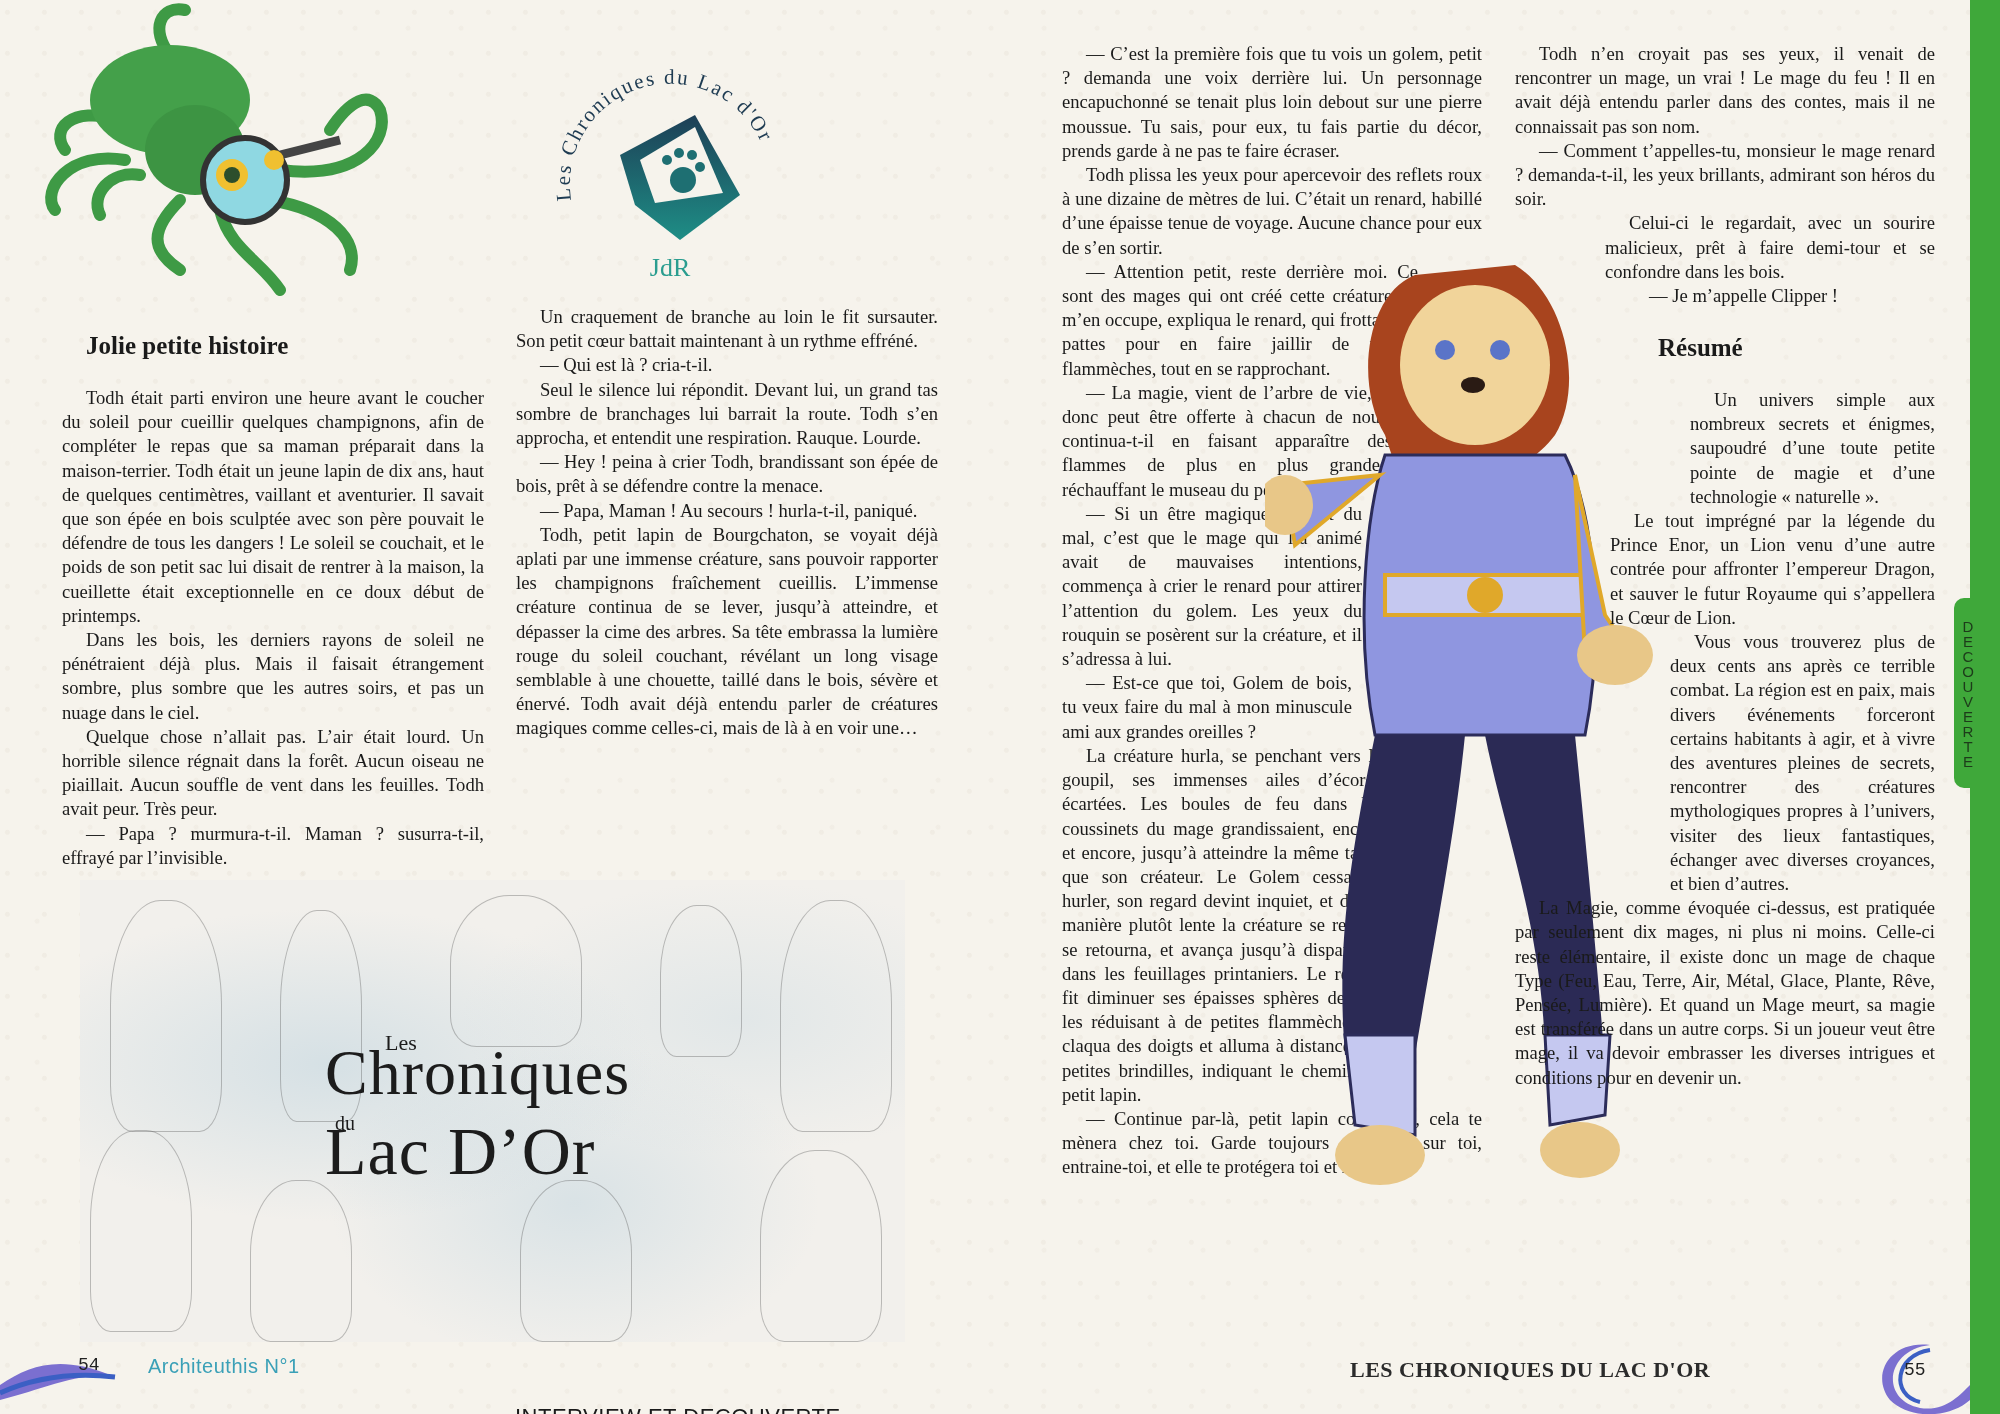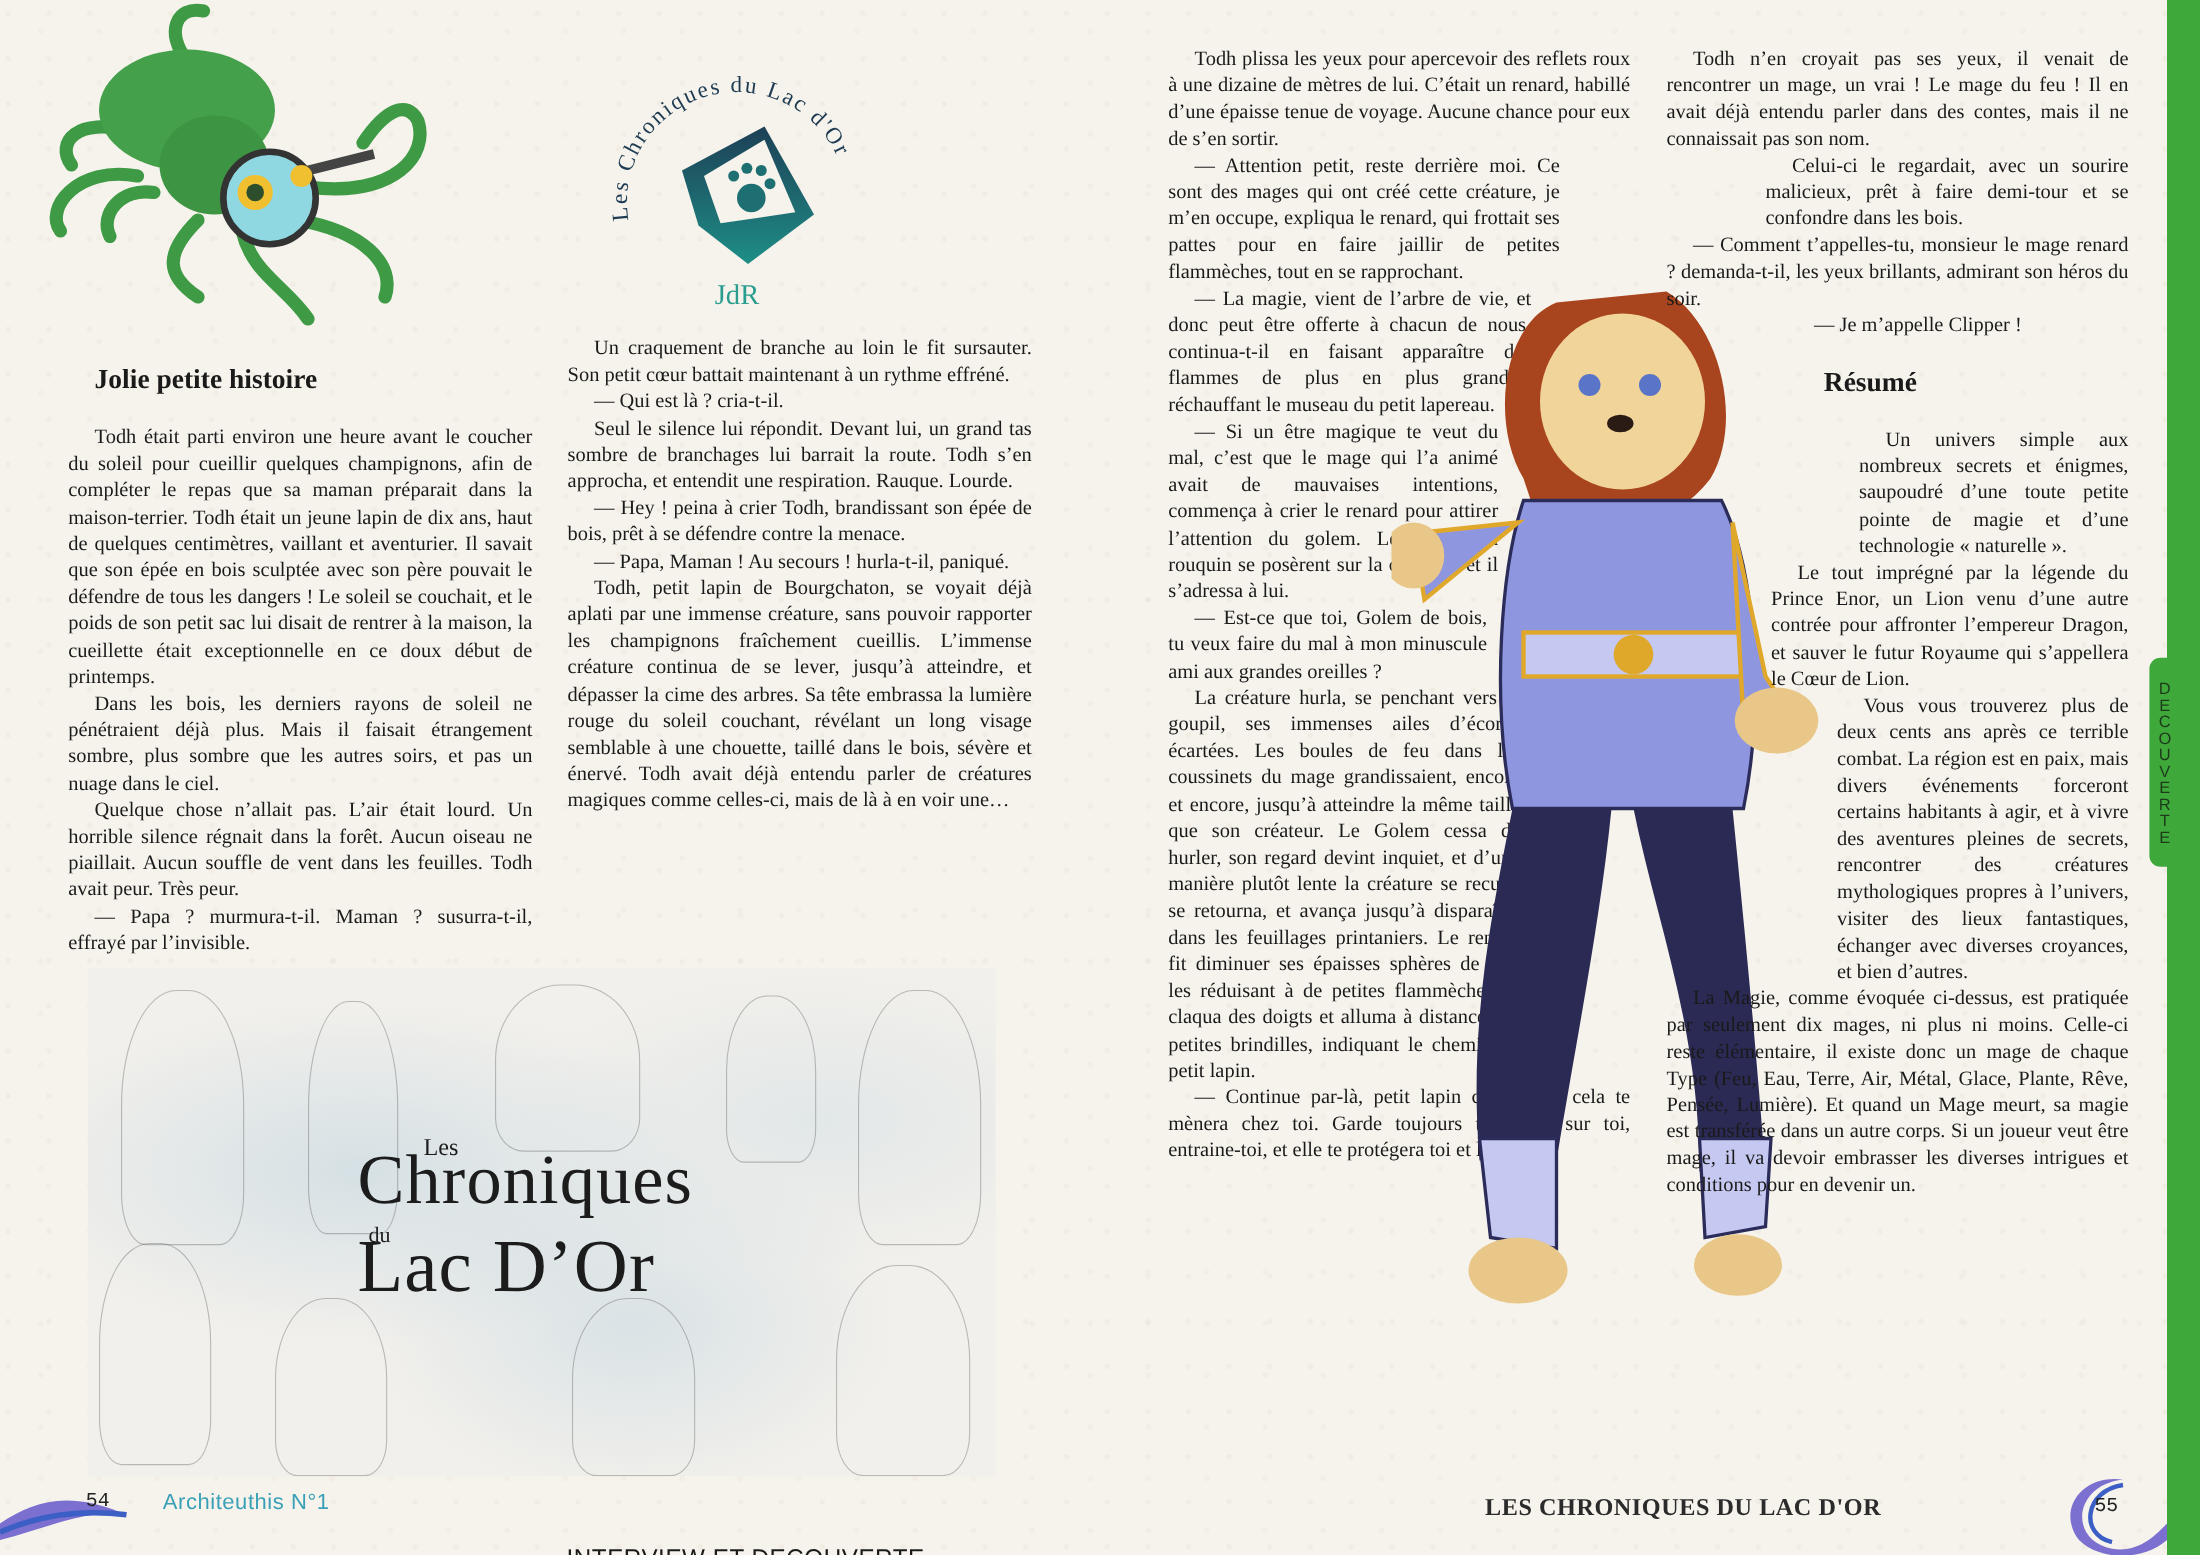--- a/index.html
+++ b/index.html
@@ -164,20 +164,21 @@
 
 <svg style="position:absolute; left:0; top:1345px;" width="120" height="60">
   <path d="M0 40 C30 20 60 10 110 30 C70 30 40 45 0 55 Z" fill="#7b6fd0"></path>
   <path d="M0 48 C40 30 80 28 115 32" stroke="#3b5fc4" stroke-width="5" fill="none"></path>
 </svg>
 <div class="footer pagenum" style="left:78px;">54</div>
 <div class="footer architeuthis" style="left:148px; top:1355px;">Architeuthis N°1</div>
 <div class="footer footer-label" style="left:515px; top:1404px;text-decoration:underline;">INTERVIEW ET DECOUVERTE</div>
 
 <div class="col" style="left:1062px; top:42px; width:420px;">
+  <p>— C’est la première fois que tu vois un golem, petit ? demanda une voix derrière lui. Un personnage encapuchonné se tenait plus loin debout sur une pierre moussue. Tu sais, pour eux, tu fais partie du décor, prends garde à ne pas te faire écraser.</p>
   <p>Todh plissa les yeux pour apercevoir des reflets roux à une dizaine de mètres de lui. C’était un renard, habillé d’une épaisse tenue de voyage. Aucune chance pour eux de s’en sortir.</p>
   <p style="width:356px;">— Attention petit, reste derrière moi. Ce sont des mages qui ont créé cette créature, je m’en occupe, expliqua le renard, qui frottait ses pattes pour en faire jaillir de petites flammèches, tout en se rapprochant.</p>
   <p style="width:330px;">— La magie, vient de l’arbre de vie, et donc peut être offerte à chacun de nous, continua-t-il en faisant apparaître des flammes de plus en plus grandes, réchauffant le museau du petit lapereau.</p>
   <p style="width:300px;">— Si un être magique te veut du mal, c’est que le mage qui l’a animé avait de mauvaises intentions, commença à crier le renard pour attirer l’attention du golem. Les yeux du rouquin se posèrent sur la créature, et il s’adressa à lui.</p>
   <p style="width:290px;">— Est-ce que toi, Golem de bois, tu veux faire du mal à mon minuscule ami aux grandes oreilles ?</p>
   <p style="width:320px;">La créature hurla, se penchant vers le goupil, ses immenses ailes d’écorce écartées. Les boules de feu dans les coussinets du mage grandissaient, encore et encore, jusqu’à atteindre la même taille que son créateur. Le Golem cessa de hurler, son regard devint inquiet, et d’une manière plutôt lente la créature se recula, se retourna, et avança jusqu’à disparaître dans les feuillages printaniers. Le renard fit diminuer ses épaisses sphères de feu, les réduisant à de petites flammèches. Il claqua des doigts et alluma à distance des petites brindilles, indiquant le chemin au petit lapin.</p>
   <p>— Continue par-là, petit lapin courageux, cela te mènera chez toi. Garde toujours ton épée sur toi, entraine-toi, et elle te protégera toi et les tiens.</p>
 </div>
 
 <svg class="lion" viewBox="0 0 420 1000">
@@ -196,22 +197,22 @@
   <path d="M110 500 C90 600 70 700 80 820 L150 820 C170 700 190 600 200 500 Z" fill="#2b2a55"></path>
   <path d="M220 500 C240 600 280 700 280 830 L340 830 C330 700 320 600 310 500 Z" fill="#2b2a55"></path>
   <path d="M80 800 L150 800 L150 900 L90 890 Z" fill="#c5c8f0" stroke="#2c2c5a" stroke-width="3"></path>
   <path d="M280 800 L345 800 L340 880 L285 890 Z" fill="#c5c8f0" stroke="#2c2c5a" stroke-width="3"></path>
   <ellipse cx="115" cy="920" rx="45" ry="30" fill="#e8c788"></ellipse>
   <ellipse cx="315" cy="915" rx="40" ry="28" fill="#e8c788"></ellipse>
 </svg>
 
 <div class="col" style="left:1515px; top:42px; width:420px;">
   <p>Todh n’en croyait pas ses yeux, il venait de rencontrer un mage, un vrai ! Le mage du feu ! Il en avait déjà entendu parler dans des contes, mais il ne connaissait pas son nom.</p>
+  <p>— Comment t’appelles-tu, monsieur le mage renard ? demanda-t-il, les yeux brillants, admirant son héros du soir.</p>
   <p style="margin-left:90px;">Celui-ci le regardait, avec un sourire malicieux, prêt à faire demi-tour et se confondre dans les bois.</p>
-  <p>— Comment t’appelles-tu, monsieur le mage renard ? demanda-t-il, les yeux brillants, admirant son héros du soir.</p>
   <p style="margin-left:110px;">— Je m’appelle Clipper !</p>
 </div>
 
 <h2 class="section" style="left:1658px; top:334px;">Résumé</h2>
 
 <div class="col" style="left:1660px; top:388px; width:275px;">
   <p style="margin-left:30px;">Un univers simple aux nombreux secrets et énigmes, saupoudré d’une toute petite pointe de magie et d’une technologie « naturelle ».</p>
   <p style="margin-left:-50px;">Le tout imprégné par la légende du Prince Enor, un Lion venu d’une autre contrée pour affronter l’empereur Dragon, et sauver le futur Royaume qui s’appellera le Cœur de Lion.</p>
   <p style="margin-left:10px;">Vous vous trouverez plus de deux cents ans après ce terrible combat. La région est en paix, mais divers événements forceront certains habitants à agir, et à vivre des aventures pleines de secrets, rencontrer des créatures mythologiques propres à l’univers, visiter des lieux fantastiques, échanger avec diverses croyances, et bien d’autres.</p>
   <p style="margin-left:-145px;">La Magie, comme évoquée ci-dessus, est pratiquée par seulement dix mages, ni plus ni moins. Celle-ci reste élémentaire, il existe donc un mage de chaque Type (Feu, Eau, Terre, Air, Métal, Glace, Plante, Rêve, Pensée, Lumière). Et quand un Mage meurt, sa magie est transférée dans un autre corps. Si un joueur veut être mage, il va devoir embrasser les diverses intrigues et conditions pour en devenir un.</p>

